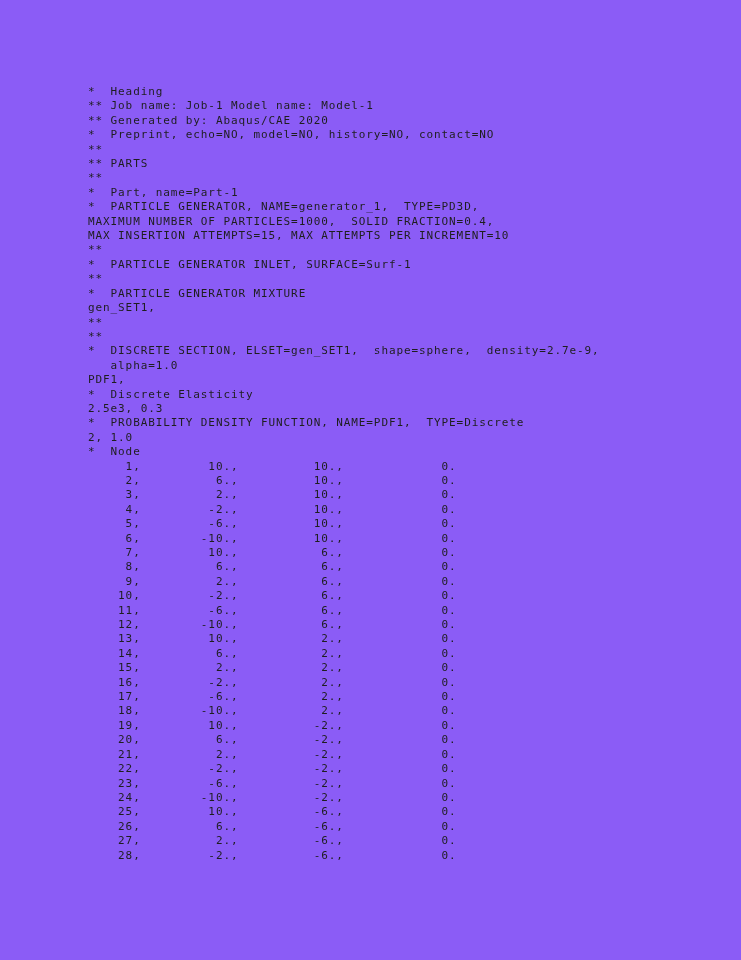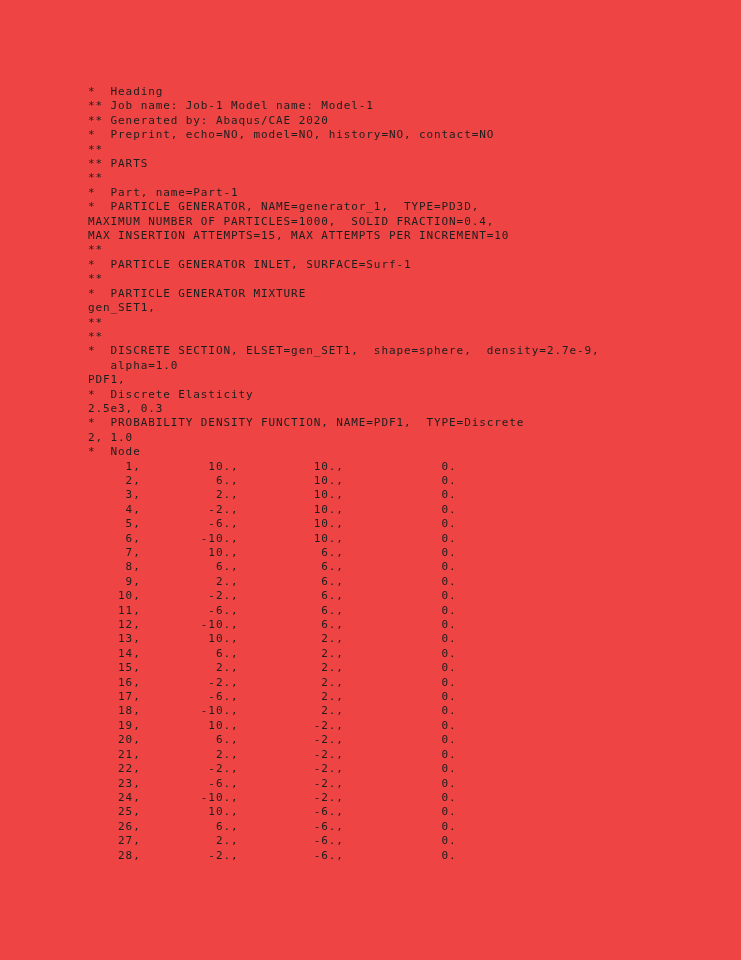--- a/index.html
+++ b/index.html
@@ -12,21 +12,21 @@
     height: 960px;
     position: relative;
     overflow: hidden;
   }
   .page {
     position: absolute;
     left: 0;
     top: 0;
     width: 741px;
     height: 960px;
-    background: #ef4444;
+    background: #8b5cf6;
   }
   .code-block {
     position: absolute;
     left: 88px;
     top: 85px;
   }
   pre {
     margin: 0;
     padding: 0;
     font-family: "DejaVu Sans Mono", "Liberation Mono", monospace;

